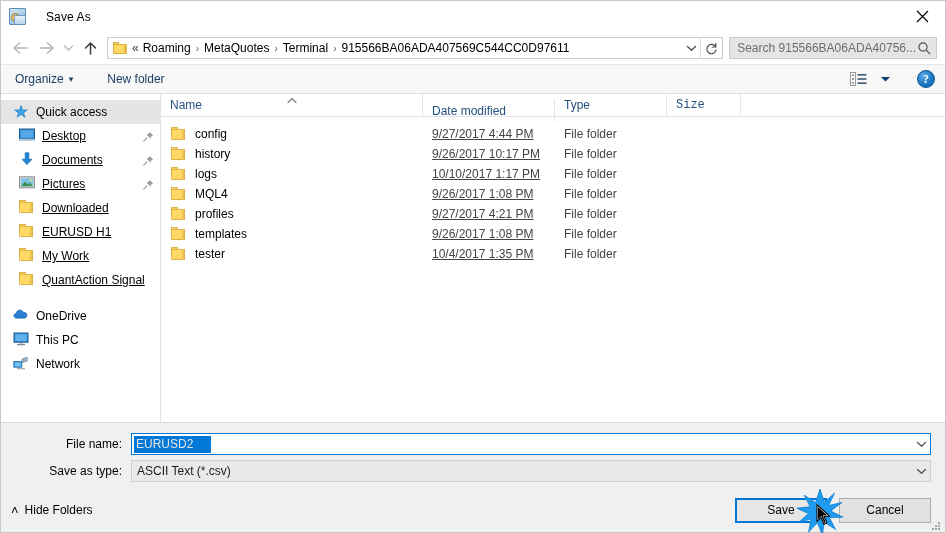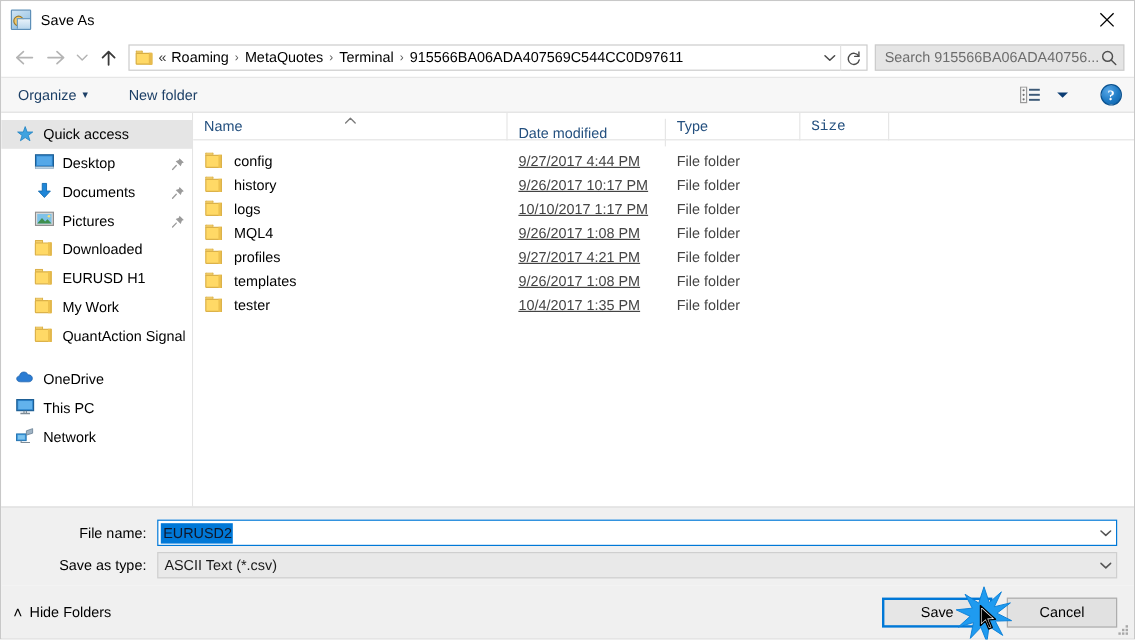--- a/index.html
+++ b/index.html
@@ -19,20 +19,21 @@
     display: flex; flex-direction: column;
   }
 
   
   .titlebar {
     height: 31px; flex: 0 0 31px;
     display: flex; align-items: center;
     background: #ffffff;
     padding-left: 8px;
     position: relative;
+    gap: 12px;
   }
   .title-icon {
     width: 17px; height: 17px; margin-right: 8px;
     position: relative; flex: 0 0 17px;
     background: linear-gradient(150deg,#cfe4f5 0%,#a8cde8 55%,#7fb4dc 100%);
     border: 1px solid #5d8fb8; border-radius: 1px;
     overflow: hidden;
   }
   .title-icon::before {
     content:""; position:absolute; left:1px; top:4px;
@@ -172,21 +173,21 @@
     font-size: 12px; color:#000000; cursor:default;
     padding-right: 6px; position:relative;
   }
   .side-item.selected { background:#e5e5e5; }
   .side-ic {
     width: 16px; height:16px; flex:0 0 16px;
     margin-right:7px; position:relative;
   }
   .side-label { flex:1 1 auto; white-space:nowrap; overflow:hidden; }
   .pin { flex:0 0 12px; display:flex; align-items:center; justify-content:center;}
-  .lvl1 { padding-left: 28px; }
+  .lvl1 { padding-left: 18px; text-decoration: underline; }
   .lvl0 { padding-left: 12px; }
   .side-spacer { height: 12px; }
 
   
   .fi { position:relative; width:16px; height:14px; }
   .fi .t { position:absolute; left:0; top:0px; width:7px; height:3px;
            background:#f3cf6e; border:1px solid #dcb24a; border-bottom:none;
            border-radius:1px 1px 0 0;}
   .fi .b { position:absolute; left:0; top:2px; width:14px; height:11px;
            background:#ffd966; border:1px solid #dcb24a; border-radius:1px;}
@@ -232,22 +233,22 @@
   .formlabel {
     flex: 0 0 116px; text-align:right; padding-right:9px;
     font-size: 12px; color:#000000;
   }
   .fname-field {
     flex:1 1 auto; height:22px; background:#ffffff;
     border:1px solid #0078d7; display:flex; align-items:center;
     padding-left: 2px;
   }
   .fname-sel {
-    background:#0078d7; color:#0f172a; font-size:12px;
-    padding: 1px 1px 2px 2px; line-height:normal;
+    background:#0078d7; color:#e5e5e5; font-size:12px;
+    padding: 1px 18px 2px 2px; line-height:normal;
   }
   .combo-arrow {
     margin-left:auto; width:17px; height:20px; flex:0 0 17px;
     display:flex; align-items:center; justify-content:center; cursor:default;
   }
   .type-field {
     flex:1 1 auto; height:22px;
     background:#e9e9e9; border:1px solid #cfcfcf;
     display:flex; align-items:center; padding-left:5px;
     font-size:12px; color:#1a1a1a;

